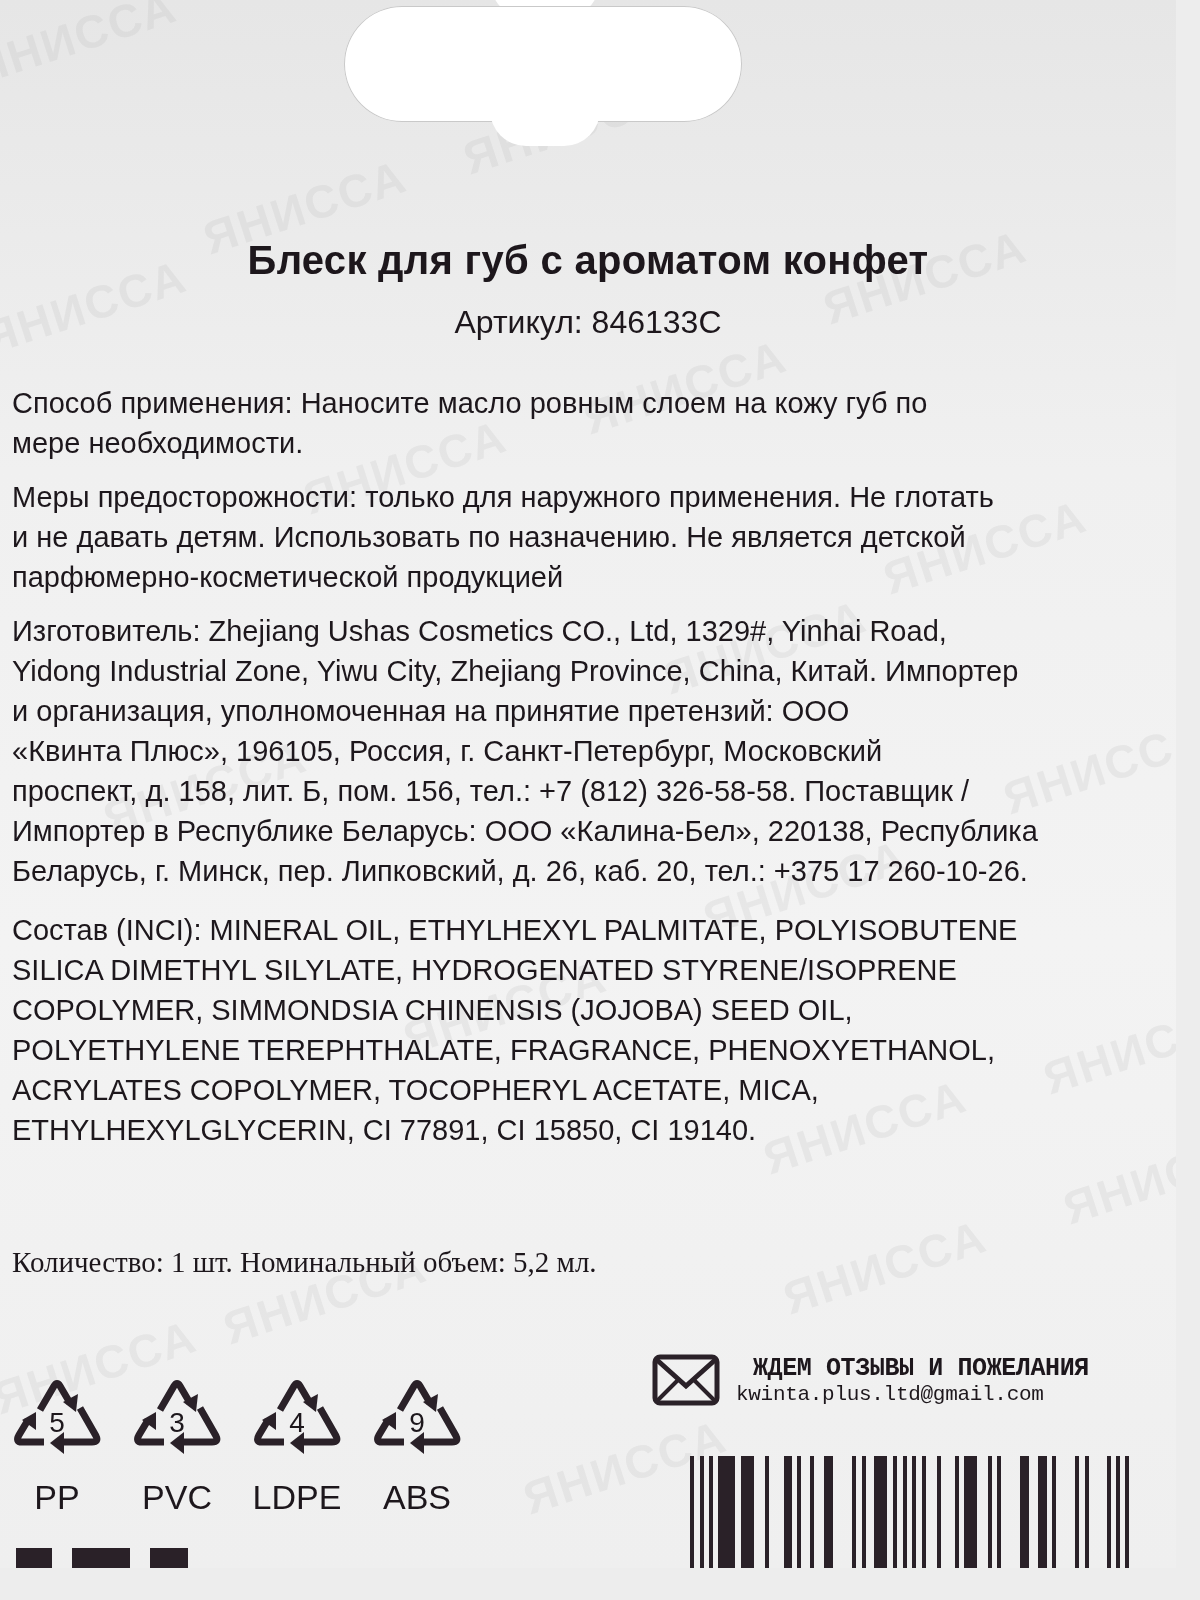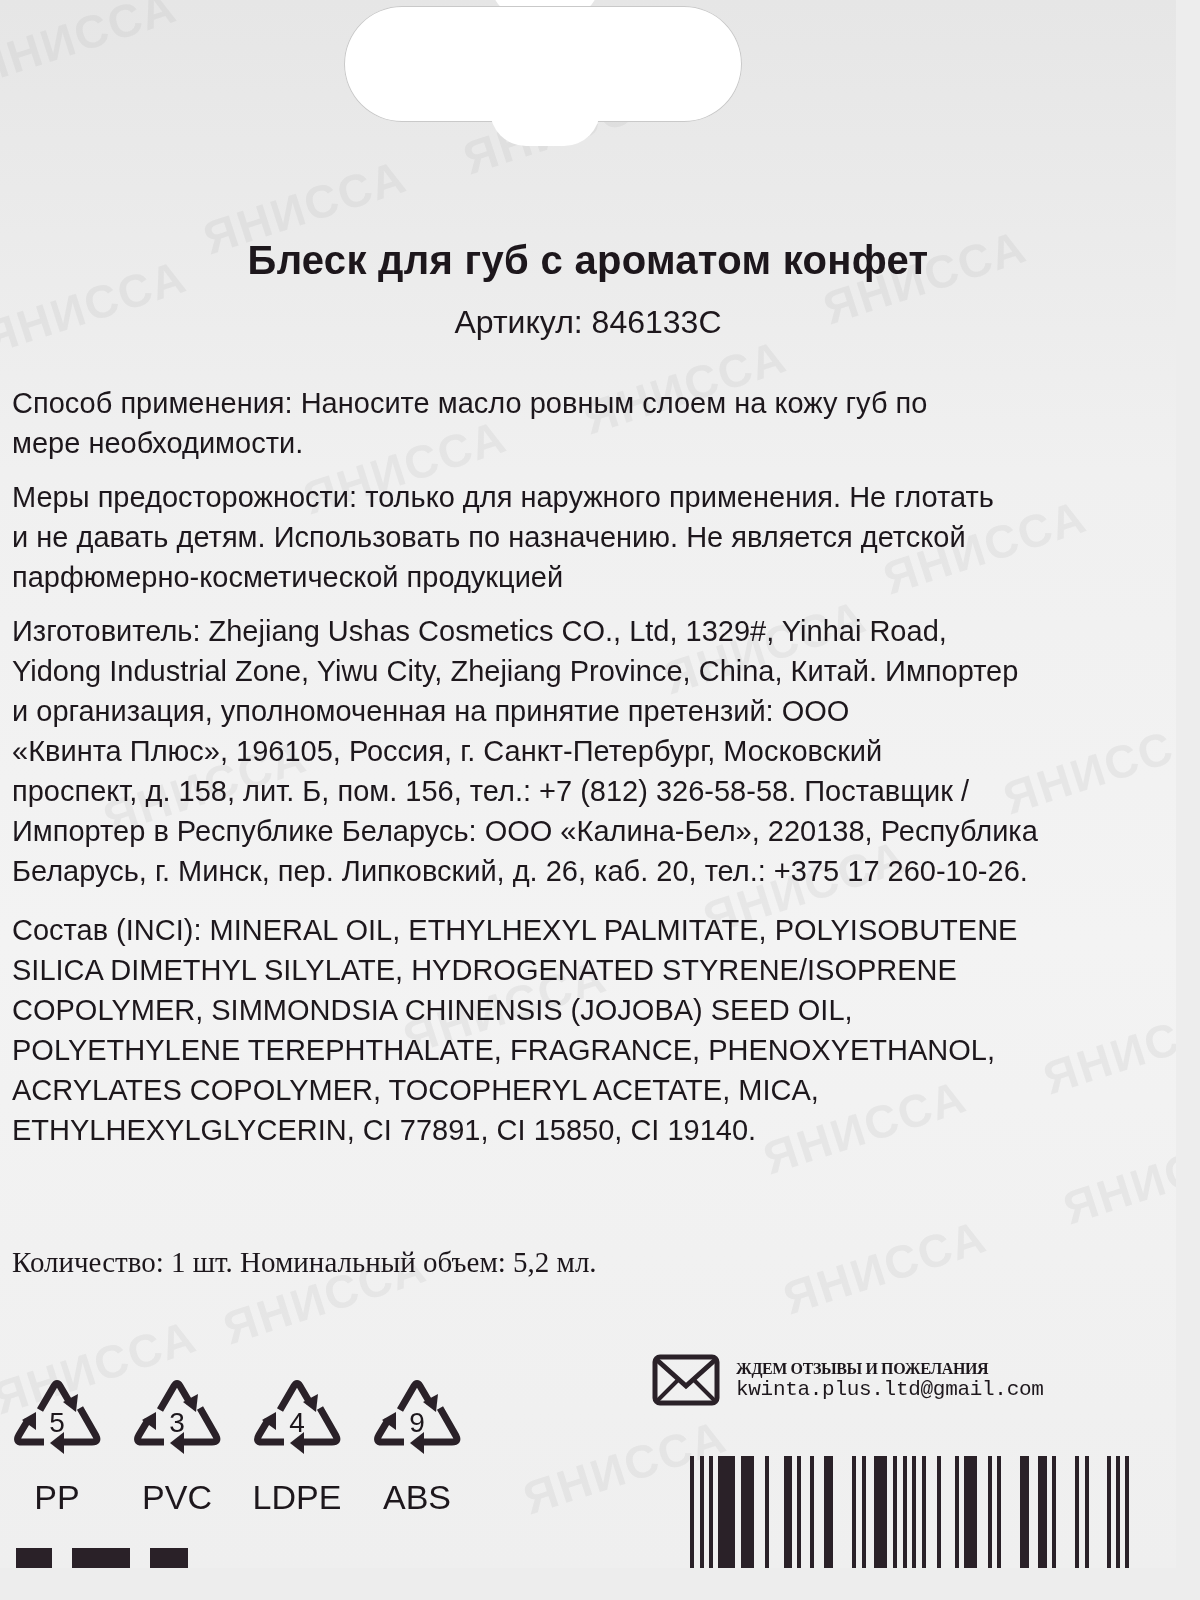--- a/index.html
+++ b/index.html
@@ -62,21 +62,21 @@
     font-size: 28px; fill: #1d171c; font-family: "Liberation Sans", sans-serif;
   }
   .recycle .code { font-size: 34px; margin-top: 14px; }
 
   .squares { position: absolute; left: 16px; top: 1548px; display: flex; gap: 20px; }
   .squares div { background: #2a2128; height: 30px; }
 
   .feedback {
     position: absolute; left: 652px; top: 1354px; display: flex; align-items: center; gap: 16px;
   }
-  .feedback .heading { font-size: 16px; font-weight: bold; font-family: Liberation Serif, serif; letter-spacing: -0.4px; }
+  .feedback .heading { font-size: 25px; font-weight: bold; font-family: Liberation Mono, monospace; letter-spacing: -0.4px; margin-left: 17px; }
   .feedback .email { font-size: 21px; font-family: Liberation Mono, monospace; letter-spacing: -0.3px; }
   .barcode {
     position: absolute; left: 690px; top: 1456px; height: 112px; width: 440px;
   }
 </style>
 </head>
 <body>
 
 <div class="page">
 

